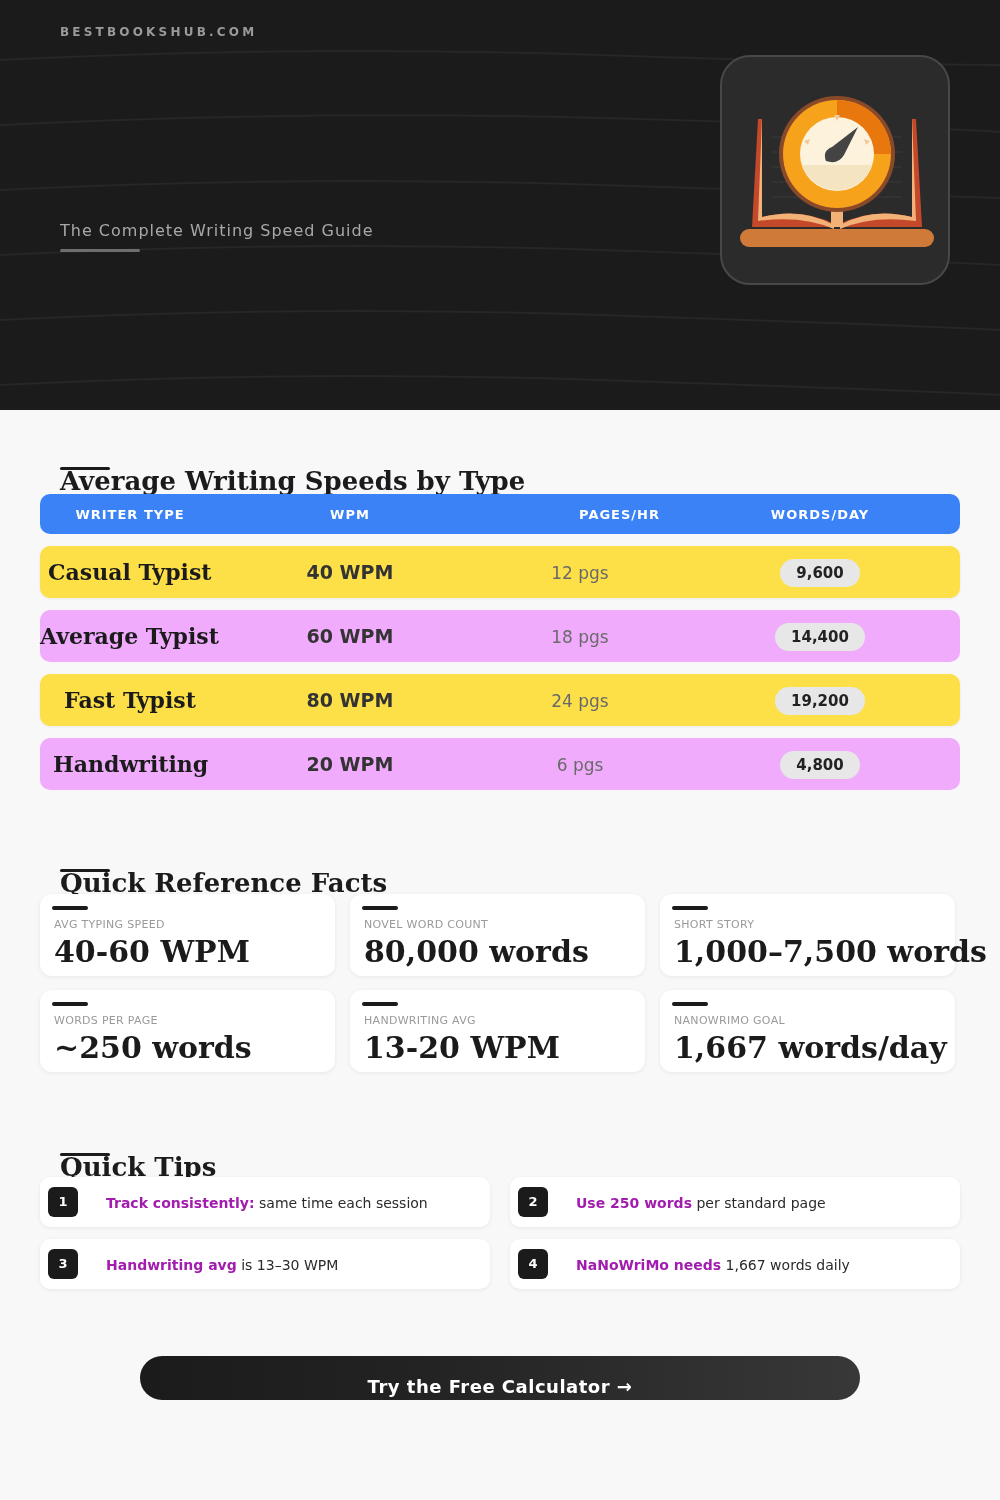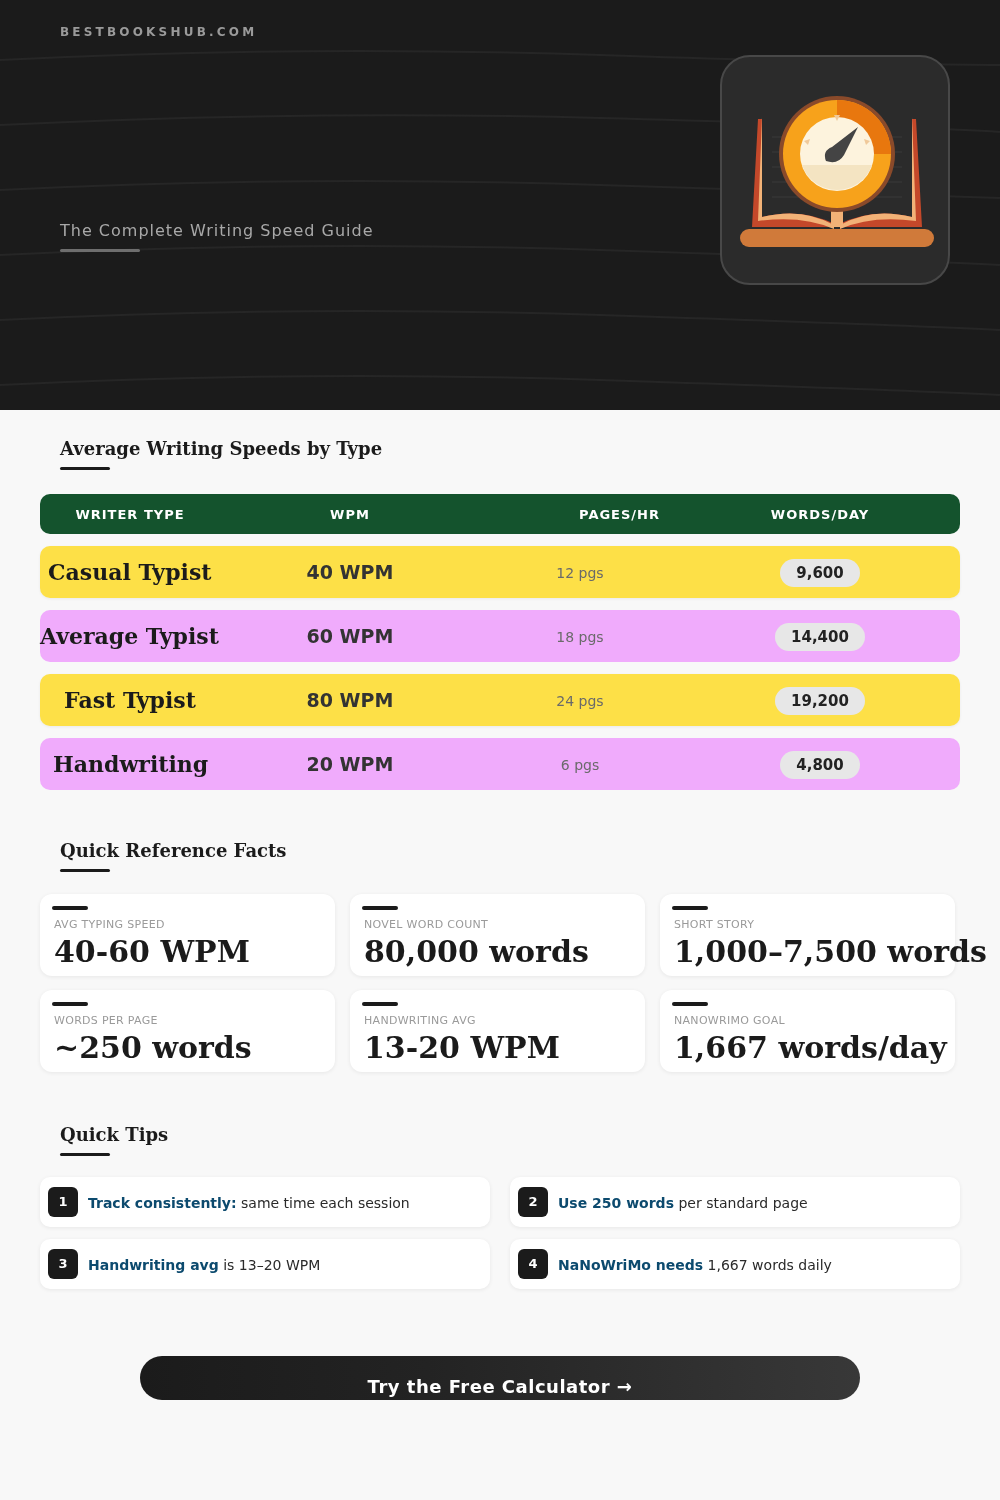--- a/index.html
+++ b/index.html
@@ -7,42 +7,42 @@
   body { font-family: "DejaVu Sans", sans-serif; color: #1b1b1b; position: relative; }
 
   .hero { position: absolute; left: 0; top: 0; width: 1000px; height: 410px; background: #1b1b1b; overflow: hidden; }
   .hero svg.lines { position: absolute; left: 0; top: 0; }
   .brand { position: absolute; left: 60px; top: 25px; font-size: 12px; font-weight: bold; letter-spacing: 3.2px; color: #9a9a9a; }
   .hero-title { position: absolute; left: 60px; top: 62px; width: 560px; font-family: "DejaVu Serif", serif; font-weight: bold; font-size: 52px; line-height: 58px; color: #ffffff; }
   .hero-sub { position: absolute; left: 60px; top: 221px; font-size: 16px; letter-spacing: 1px; color: #a8a8a8; }
   .hero-sub-rule { position: absolute; left: 60px; top: 249px; width: 80px; height: 3px; background: #6e6e6e; border-radius: 2px; }
   .logo-box { position: absolute; left: 720px; top: 55px; width: 230px; height: 230px; border-radius: 30px; background: #2b2b2b; border: 2px solid #484848; }
 
-  .section-title { position: absolute; left: 60px; font-family: "DejaVu Serif", serif; font-weight: bold; font-size: 18px; color: #1b1b1b; }
+  .section-title { position: absolute; left: 60px; font-family: "DejaVu Serif", serif; font-weight: bold; font-size: 26px; color: #1b1b1b; margin-top: 28px; }
   .section-rule { position: absolute; left: 60px; width: 50px; height: 3px; background: #1b1b1b; border-radius: 2px; }
 
-  .thead { position: absolute; left: 40px; top: 494px; width: 920px; height: 40px; background: #14532d; border-radius: 10px; color: #fff; font-size: 13px; font-weight: bold; letter-spacing: 1px; }
+  .thead { position: absolute; left: 40px; top: 494px; width: 920px; height: 40px; background: #3b82f6; border-radius: 10px; color: #fff; font-size: 13px; font-weight: bold; letter-spacing: 1px; }
   .thead span { position: absolute; top: 0; line-height: 42px; text-align: center; }
   .trow { position: absolute; left: 40px; width: 920px; height: 52px; border-radius: 10px; }
   .trow.odd { background: #fde047; box-shadow: 0 1px 3px rgba(0,0,0,0.06); }
   .trow.even { background: #f0abfc; }
   .trow .type { position: absolute; top: 0; line-height: 52px; font-family: "DejaVu Serif", serif; font-weight: bold; font-size: 22px; color: #1b1b1b; white-space: nowrap; }
   .trow .wpm { position: absolute; left: 230px; width: 160px; text-align: center; top: 0; line-height: 52px; font-weight: bold; font-size: 19px; color: #333; }
-  .trow .pgs { position: absolute; left: 460px; width: 160px; text-align: center; top: 0; line-height: 54px; font-size: 14px; color: #6a6a6a; }
+  .trow .pgs { position: absolute; left: 460px; width: 160px; text-align: center; top: 0; line-height: 54px; font-size: 17px; color: #6a6a6a; }
   .trow .pill { position: absolute; top: 13px; height: 28px; line-height: 28px; border-radius: 14px; background: #e7e7e7; font-weight: bold; font-size: 15px; color: #222; text-align: center; }
 
   .fact { position: absolute; width: 295px; height: 82px; background: #fff; border-radius: 12px; box-shadow: 0 1px 4px rgba(0,0,0,0.07); }
   .fact .bar { position: absolute; left: 12px; top: 12px; width: 36px; height: 4px; background: #1b1b1b; border-radius: 2px; }
   .fact .label { position: absolute; left: 14px; top: 24px; font-size: 11px; font-weight: normal; color: #9a9a9a; letter-spacing: 0.3px; }
   .fact .value { position: absolute; left: 14px; top: 40px; font-family: "DejaVu Serif", serif; font-weight: bold; font-size: 30px; color: #1b1b1b; white-space: nowrap; }
 
   .tip { position: absolute; width: 450px; height: 50px; background: #fff; border-radius: 10px; box-shadow: 0 1px 4px rgba(0,0,0,0.07); }
   .tip .num { position: absolute; left: 8px; top: 10px; width: 30px; height: 30px; border-radius: 6px; background: #1b1b1b; color: #fff; font-weight: bold; font-size: 13px; text-align: center; line-height: 30px; }
   .tip .text { position: absolute; left: 48px; top: 0; line-height: 52px; font-size: 14px; color: #2a2a2a; white-space: nowrap; }
-  .tip .text b { font-weight: bold; color: #0c4a6e; }
+  .tip .text b { font-weight: bold; color: #a21caf; margin-left: 18px; }
 
   .cta { position: absolute; left: 140px; top: 1356px; width: 720px; height: 44px; border-radius: 30px; background: linear-gradient(90deg, #1b1b1b 0%, #232323 40%, #383838 100%); color: #fff; font-size: 18px; font-weight: bold; letter-spacing: 0.5px; text-align: center; line-height: 62px; border: none; cursor: pointer; font-family: "DejaVu Sans", sans-serif; }
 </style>
 </head>
 <body>
 
 <div class="hero">
   <svg class="lines" width="1000" height="410">
     <path d="M0 60 Q300 45 600 55 T1000 65" stroke="#262626" stroke-width="2" fill="none"></path>
     <path d="M0 125 Q300 110 600 118 T1000 132" stroke="#262626" stroke-width="2" fill="none"></path>
@@ -166,20 +166,20 @@
 <div class="tip" style="left:40px;top:1177px;">
   <div class="num">1</div>
   <div class="text"><b>Track consistently:</b><span> same time each session</span></div>
 </div>
 <div class="tip" style="left:510px;top:1177px;">
   <div class="num">2</div>
   <div class="text"><b>Use 250 words</b><span> per standard page</span></div>
 </div>
 <div class="tip" style="left:40px;top:1239px;">
   <div class="num">3</div>
-  <div class="text"><b>Handwriting avg</b><span> is 13–20 WPM</span></div>
+  <div class="text"><b>Handwriting avg</b><span> is 13–30 WPM</span></div>
 </div>
 <div class="tip" style="left:510px;top:1239px;">
   <div class="num">4</div>
   <div class="text"><b>NaNoWriMo needs</b><span> 1,667 words daily</span></div>
 </div>
 
 <button class="cta">Try the Free Calculator →</button>
 
 </body></html>

